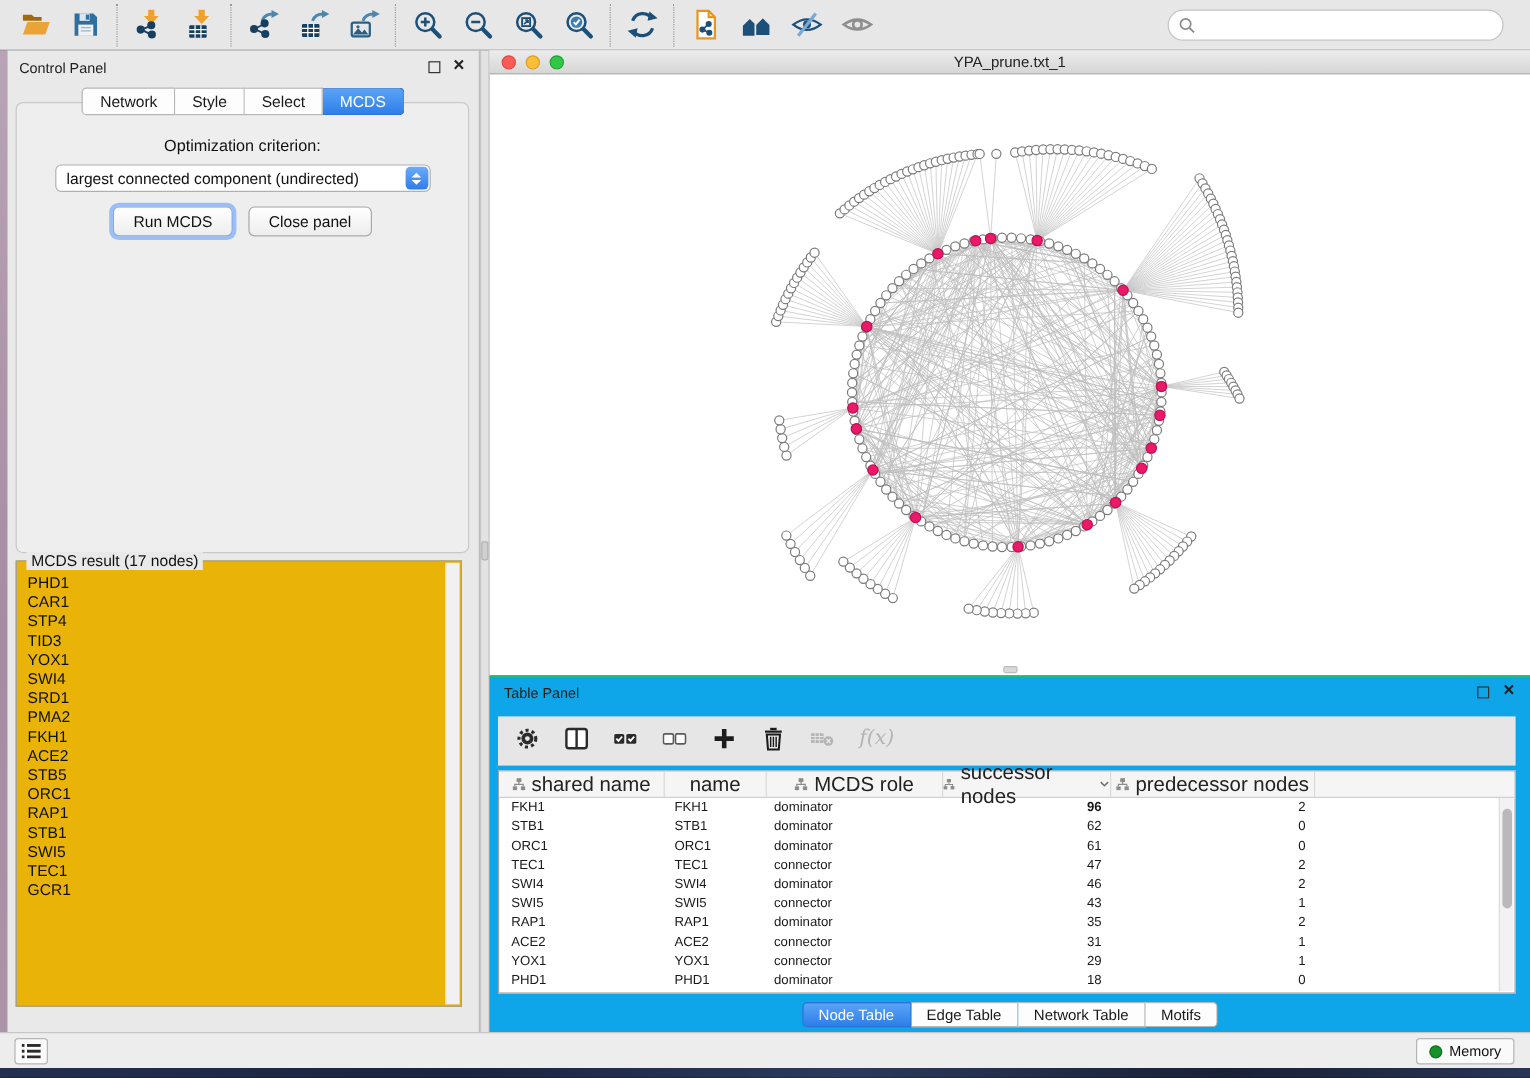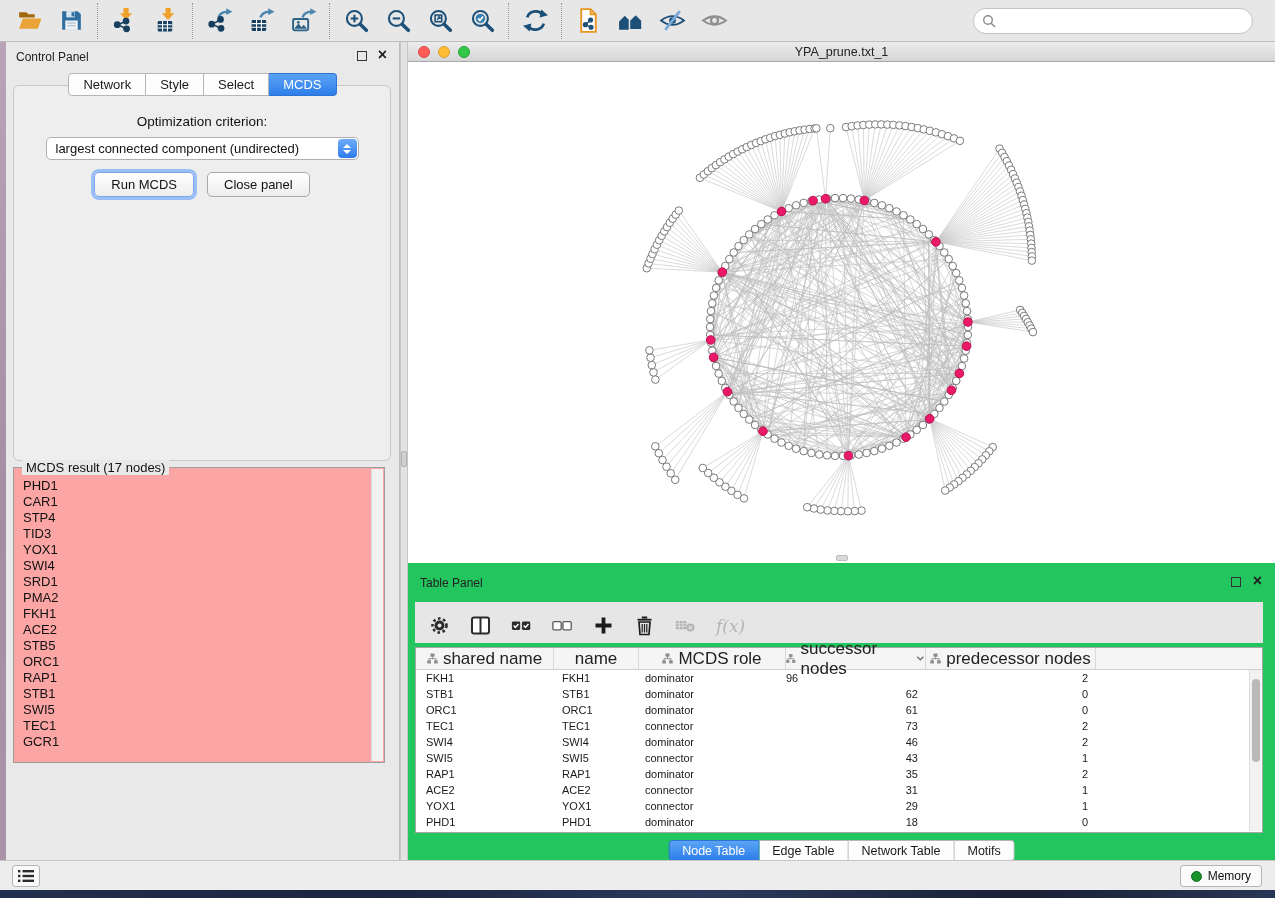--- a/index.html
+++ b/index.html
@@ -60,22 +60,22 @@
   .select-step i { display:block; width:0; height:0; border-left:4px solid transparent;
     border-right:4px solid transparent; }
   .select-step i.up { border-bottom:4.5px solid #fff; }
   .select-step i.dn { border-top:4.5px solid #fff; }
   .btn-row { margin-top:12px; display:flex; justify-content:center; gap:13px; }
   .btn { font-family:"Liberation Sans",sans-serif; font-size:13px; color:#111;
     background:linear-gradient(#ffffff,#ededed); border:1px solid #a9a9a9;
     border-radius:5px; padding:4px 16px; cursor:pointer;text-align:right; }
   .btn.focus { box-shadow:0 0 0 3px rgba(97,158,255,.6); border-color:#7aa8e8; }
 
-  .result-box { position:absolute; left:7px; top:425px; width:372px; height:296px;
-    background:#fca5a5; border:1px solid #9e9e9e; }
+  .result-box { position:absolute; left:7px; top:425px; width:372px; height:372px;
+    background:#eab308; border:1px solid #9e9e9e; }
   .result-legend { position:absolute; top:-8px; left:8px; background:#e9e9e9;
     padding:0 4px; font-size:13px; color:#111; }
   .result-list { position:absolute; left:2px; top:10px; bottom:2px; right:15px;
     overflow:hidden; }
   .ritem { font-size:13px; color:#111; line-height:16px; padding-left:7px; }
   .result-scroll { position:absolute; top:1px; bottom:1px; right:1px; width:12px;
     background:#f1f1f1; border-left:1px solid #dcdcdc; }
 
   
   .vsplit { position:absolute; left:400px; top:42px; width:8px; height:818px;
@@ -91,27 +91,27 @@
     background:linear-gradient(#ececec,#d6d6d6); border-bottom:1px solid #a8a8a8; }
   .tl { position:absolute; top:4px; width:12px; height:12px; border-radius:50%; cursor:pointer; }
   .net-name { position:absolute; width:100%; text-align:center; top:3px;
     font-size:12.5px; color:#222; }
   #net-svg { position:absolute; left:0; top:20px; }
   .hgrip { position:absolute; bottom:2px; left:50%; margin-left:-6px; width:12px;
     height:6px; background:#dadada; border:1px solid #bdbdbd; border-radius:2px; }
 
   
   .table-panel { position:absolute; left:408px; top:563px; width:867px; height:297px;
-    background:#22c55e; border-top:6px solid #22c55e; }
+    background:#0ea5e9; border-top:1px solid #22c55e; }
   .table-panel .ptitle { position:absolute; left:12px; top:7px; font-size:12px; color:#222; }
   .table-panel .float-btn { right:34px; top:8px; } .table-panel .close-btn { right:13px; top:2px; }
   .ttoolbar { position:absolute; left:7px; top:33px; width:848px; height:41px;
     background:#e6e6e6; display:flex; align-items:center; padding-left:14px; gap:20px; }
   .titn { border:none; background:transparent; cursor:pointer; height:26px;
-    display:flex; align-items:flex-end; }
+    display:flex; align-items:flex-start; }
   .titn svg { width:21px; height:21px; }
   .fx { font-family:"DejaVu Serif", serif; font-style:italic; font-size:17px;
     color:#b4b4b4; }
   .tablebox { position:absolute; left:7px; top:78px; width:848px; height:186px;
     background:#fff; border:1px solid #a6a6a6; }
   .thead { display:flex; height:22px; background:#f5f5f5; border-bottom:1px solid #cfcfcf; }
   .th { display:flex; align-items:center; justify-content:center; gap:5px;
     font-size:17px; color:#222; border-right:1px solid #d9d9d9; height:100%; }
   .tbody .tr { display:flex; height:16px; }
   .td { font-size:11px; color:#1a1a1a; line-height:16px; white-space:nowrap;
@@ -1268,42 +1268,42 @@
               <rect x="7.1" y="7.3" width="3.6" height="3.2" fill="#8c8c8c"></rect>
             </svg>
             <span>predecessor nodes</span>
           </div>
         </div>
       <div class="tbody" id="tbody">
           <div class="tr">
             <div class="td" style="width: 138px; text-align: left; padding-left: 10px;">FKH1</div>
             <div class="td" style="width: 85px; text-align: left; padding-left: 8px;">FKH1</div>
             <div class="td" style="width: 147px; text-align: left; padding-left: 6px;">dominator</div>
-            <div class="td" style="width: 140px; padding-right: 8px;">96</div>
+            <div class="td" style="width: 140px; text-align: right; padding-right: 8px; font-weight: bold;">96</div>
             <div class="td" style="width: 170px; text-align: right; padding-right: 8px;">2</div>
           </div>
           <div class="tr">
             <div class="td" style="width: 138px; text-align: left; padding-left: 10px;">STB1</div>
             <div class="td" style="width: 85px; text-align: left; padding-left: 8px;">STB1</div>
             <div class="td" style="width: 147px; text-align: left; padding-left: 6px;">dominator</div>
             <div class="td" style="width: 140px; text-align: right; padding-right: 8px;">62</div>
             <div class="td" style="width: 170px; text-align: right; padding-right: 8px;">0</div>
           </div>
           <div class="tr">
             <div class="td" style="width: 138px; text-align: left; padding-left: 10px;">ORC1</div>
             <div class="td" style="width: 85px; text-align: left; padding-left: 8px;">ORC1</div>
             <div class="td" style="width: 147px; text-align: left; padding-left: 6px;">dominator</div>
             <div class="td" style="width: 140px; text-align: right; padding-right: 8px;">61</div>
             <div class="td" style="width: 170px; text-align: right; padding-right: 8px;">0</div>
           </div>
           <div class="tr">
             <div class="td" style="width: 138px; text-align: left; padding-left: 10px;">TEC1</div>
             <div class="td" style="width: 85px; text-align: left; padding-left: 8px;">TEC1</div>
             <div class="td" style="width: 147px; text-align: left; padding-left: 6px;">connector</div>
-            <div class="td" style="width: 140px; text-align: right; padding-right: 8px;">73</div>
+            <div class="td" style="width: 140px; text-align: right; padding-right: 8px;">47</div>
             <div class="td" style="width: 170px; text-align: right; padding-right: 8px;">2</div>
           </div>
           <div class="tr">
             <div class="td" style="width: 138px; text-align: left; padding-left: 10px;">SWI4</div>
             <div class="td" style="width: 85px; text-align: left; padding-left: 8px;">SWI4</div>
             <div class="td" style="width: 147px; text-align: left; padding-left: 6px;">dominator</div>
             <div class="td" style="width: 140px; text-align: right; padding-right: 8px;">46</div>
             <div class="td" style="width: 170px; text-align: right; padding-right: 8px;">2</div>
           </div>
           <div class="tr">

